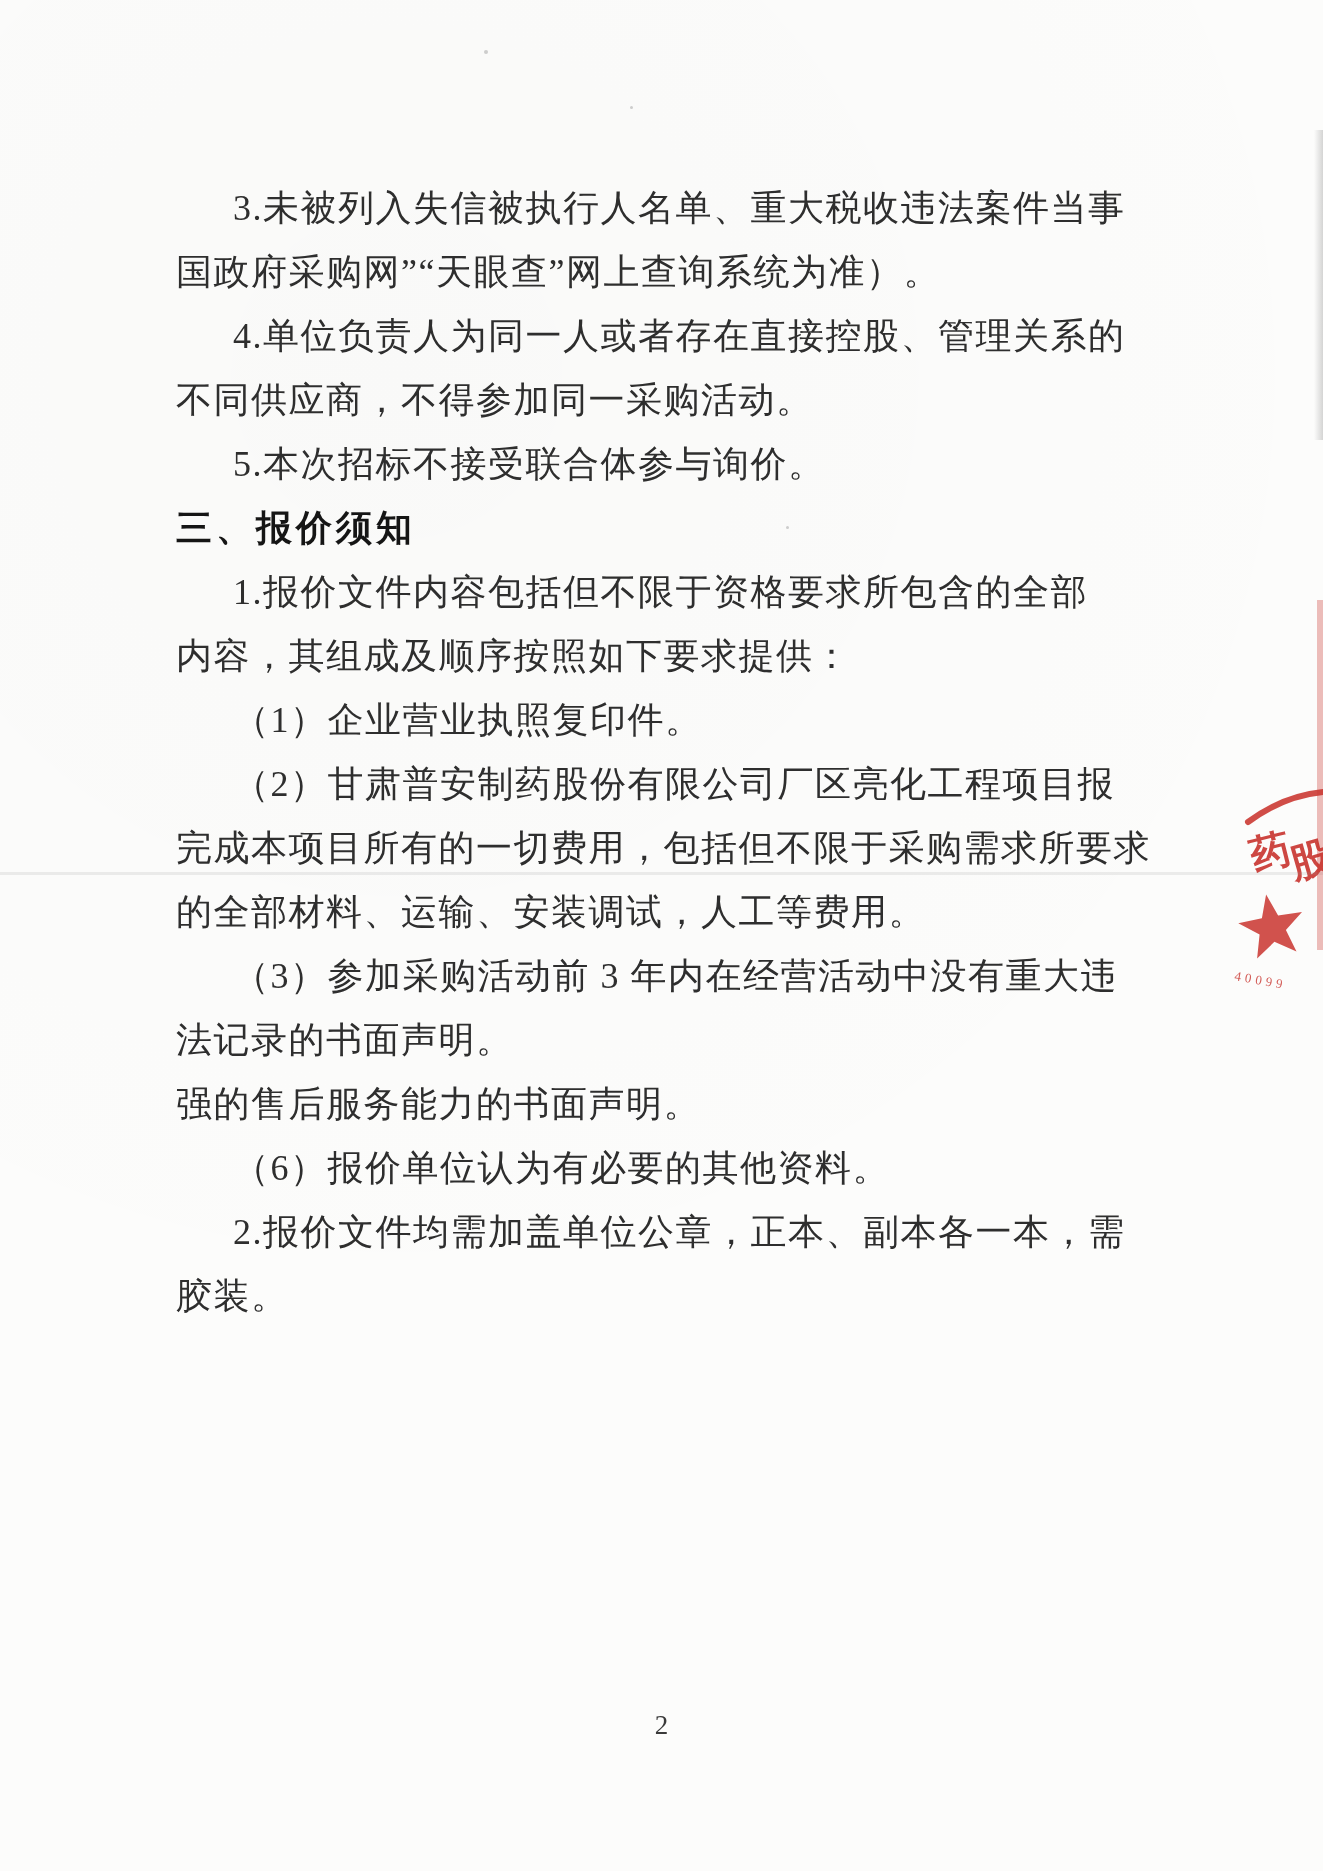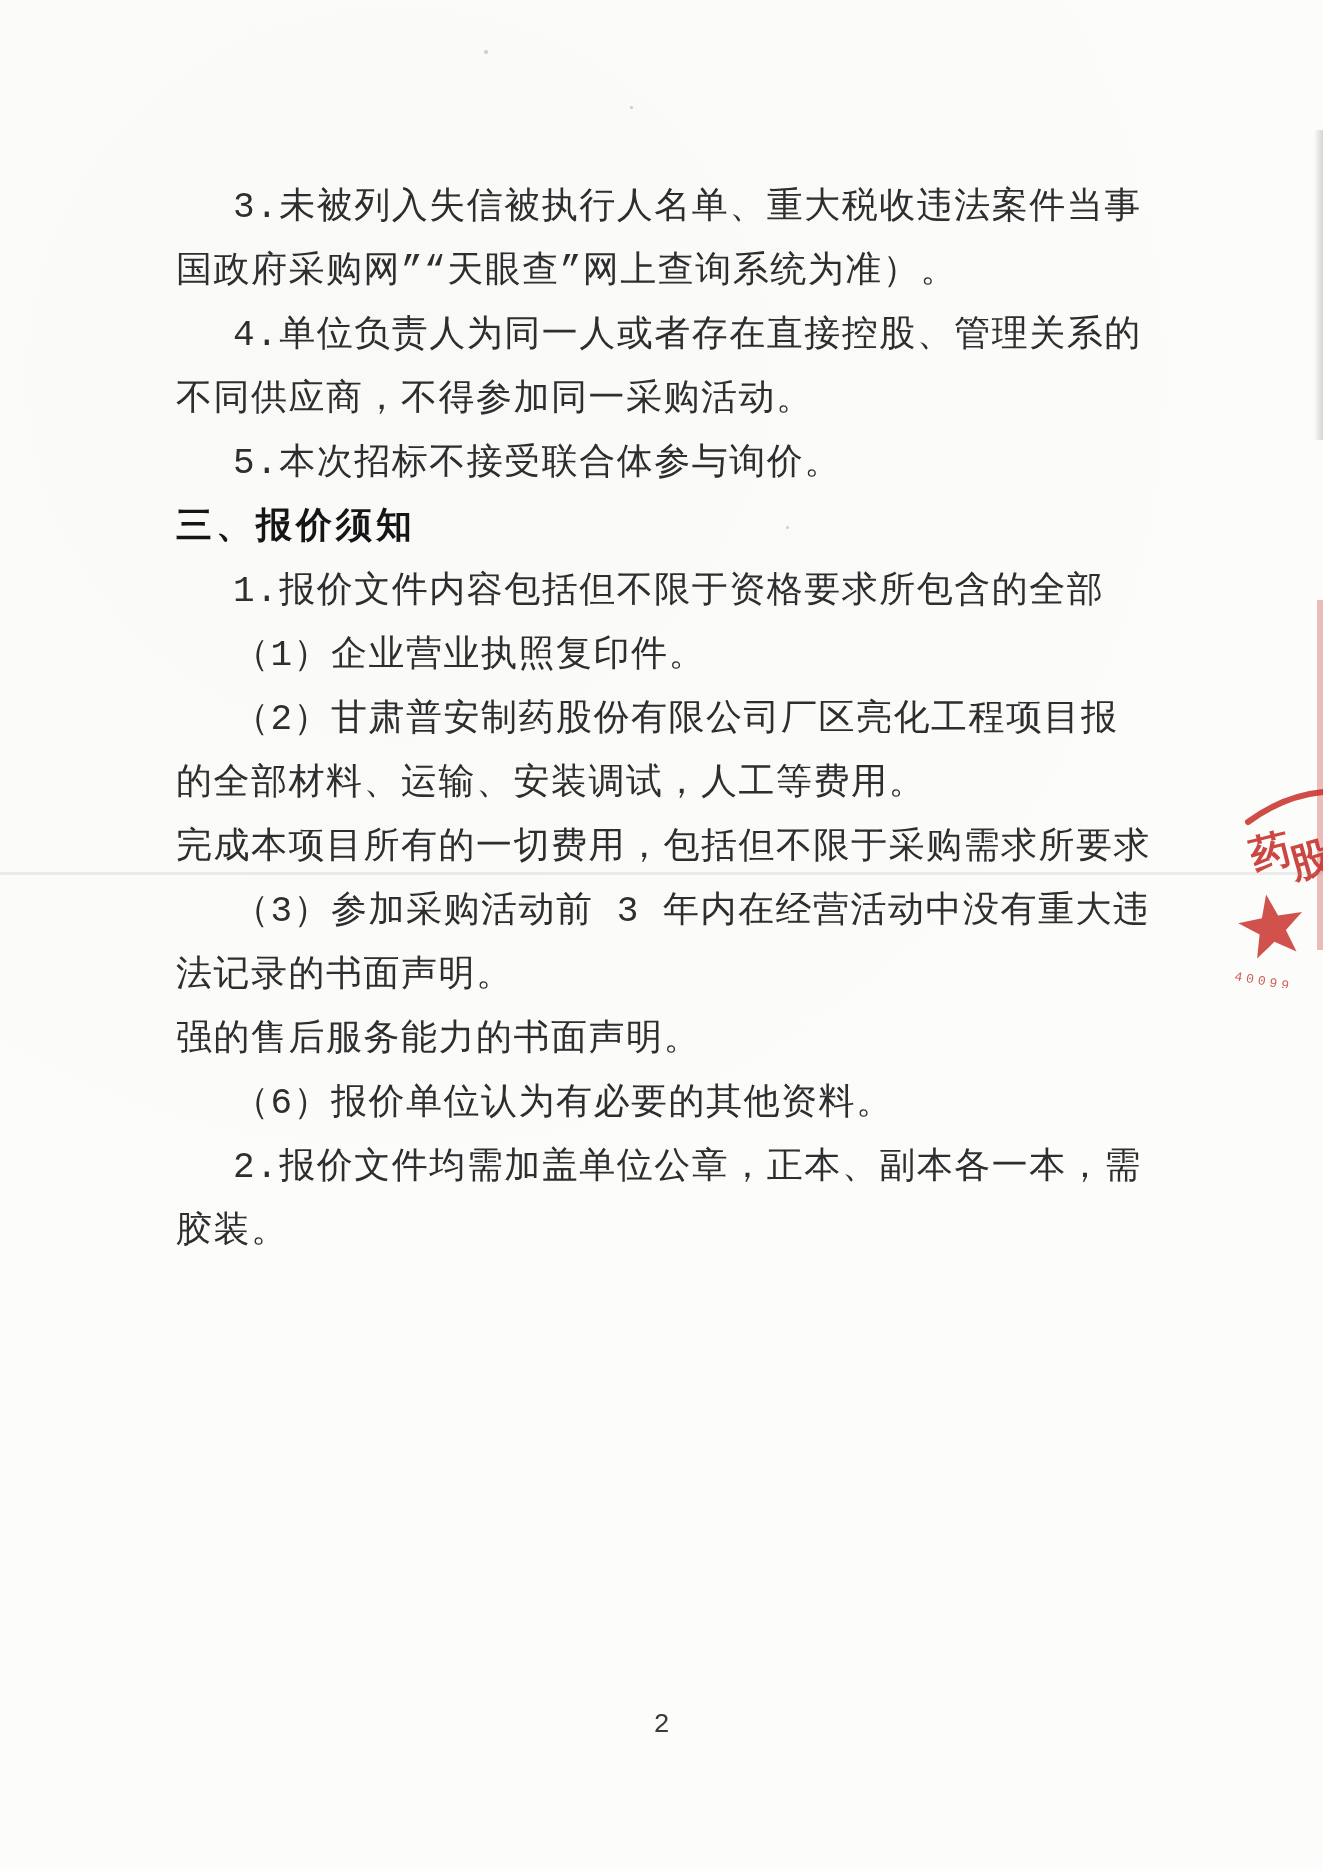--- a/index.html
+++ b/index.html
@@ -8,21 +8,20 @@
     position:relative;
     background:#fcfcfb;
     font-family:"Liberation Serif","DejaVu Serif",serif;
     overflow:hidden;
   }
   .page {
     position:absolute; inset:0;
     background:
       radial-gradient(circle at 30% 20%, rgba(0,0,0,0.012), transparent 60%),
       #fcfcfb;
-    font-family: Liberation Mono, monospace;
   }
   .content {
     position:absolute;
     left:176px; top:176px;
     width:960px;
   }
   .line {
     height:64px;
     line-height:64px;
     font-size:36px;
@@ -79,24 +78,25 @@
 <div class="page">
 
   <div class="content">
     <div class="line indent">3.未被列入失信被执行人名单、重大税收违法案件当事</div>
     <div class="line">国政府采购网”“天眼查”网上查询系统为准）。</div>
     <div class="line indent">4.单位负责人为同一人或者存在直接控股、管理关系的</div>
     <div class="line">不同供应商，不得参加同一采购活动。</div>
     <div class="line indent">5.本次招标不接受联合体参与询价。</div>
     <div class="line heading">三、报价须知</div>
     <div class="line indent">1.报价文件内容包括但不限于资格要求所包含的全部</div>
+    <div class="line">内容，其组成及顺序按照如下要求提供：</div>
     <div class="line indent">（1）企业营业执照复印件。</div>
     <div class="line indent">（2）甘肃普安制药股份有限公司厂区亮化工程项目报</div>
+    <div class="line">完成本项目所有的一切费用，包括但不限于采购需求所要求</div>
     <div class="line">的全部材料、运输、安装调试，人工等费用。</div>
-    <div class="line">完成本项目所有的一切费用，包括但不限于采购需求所要求</div>
     <div class="line indent">（3）参加采购活动前 3 年内在经营活动中没有重大违</div>
     <div class="line">法记录的书面声明。</div>
     <div class="line">强的售后服务能力的书面声明。</div>
     <div class="line indent">（6）报价单位认为有必要的其他资料。</div>
     <div class="line indent">2.报价文件均需加盖单位公章，正本、副本各一本，需</div>
     <div class="line">胶装。</div>
   </div>
 
   <div class="stamp">
     <svg width="95" height="212" viewBox="0 0 95 212" xmlns="http://www.w3.org/2000/svg">

